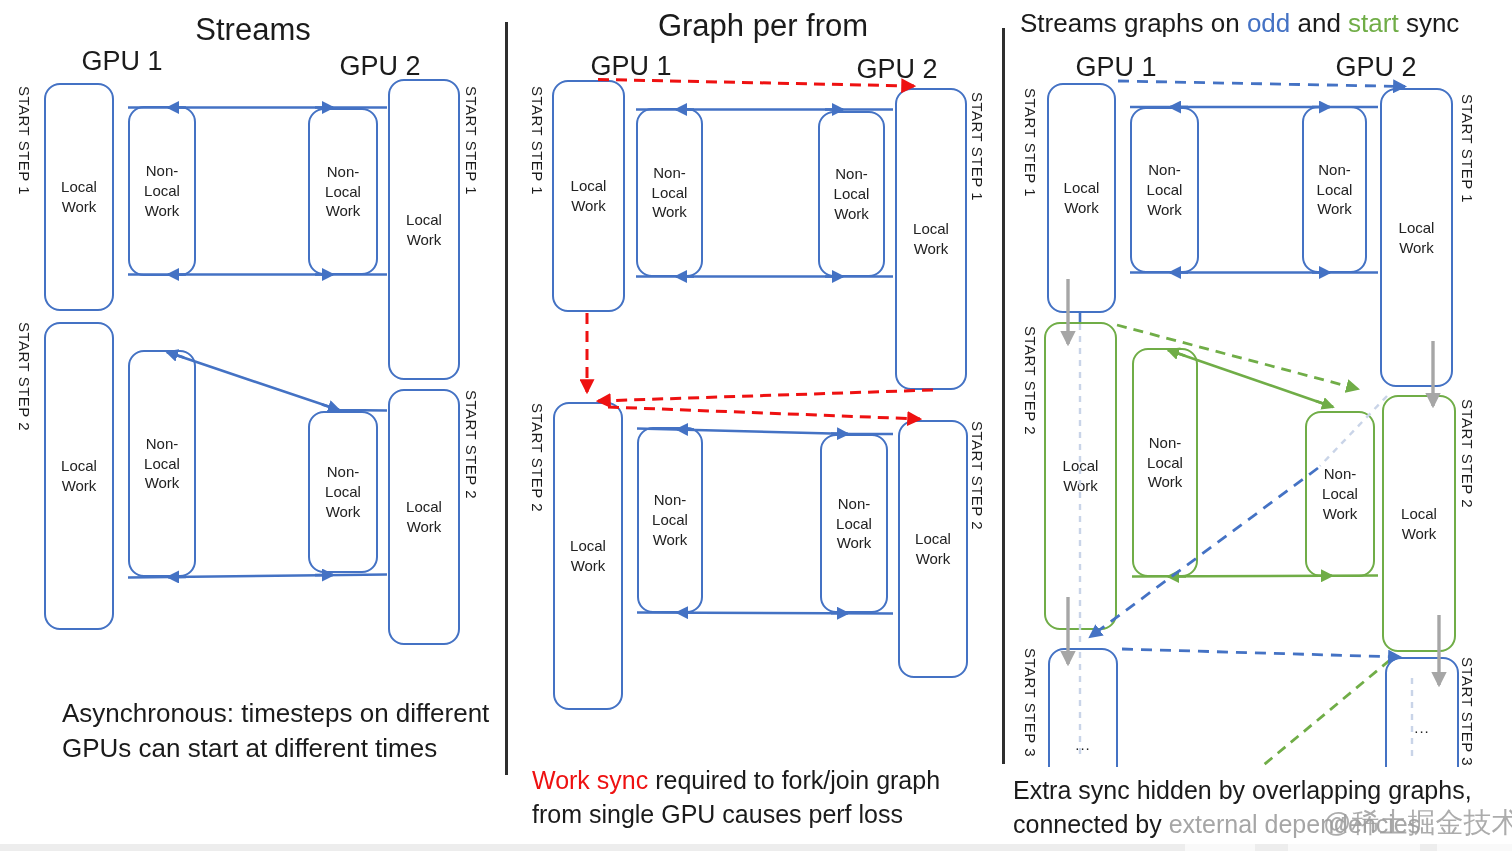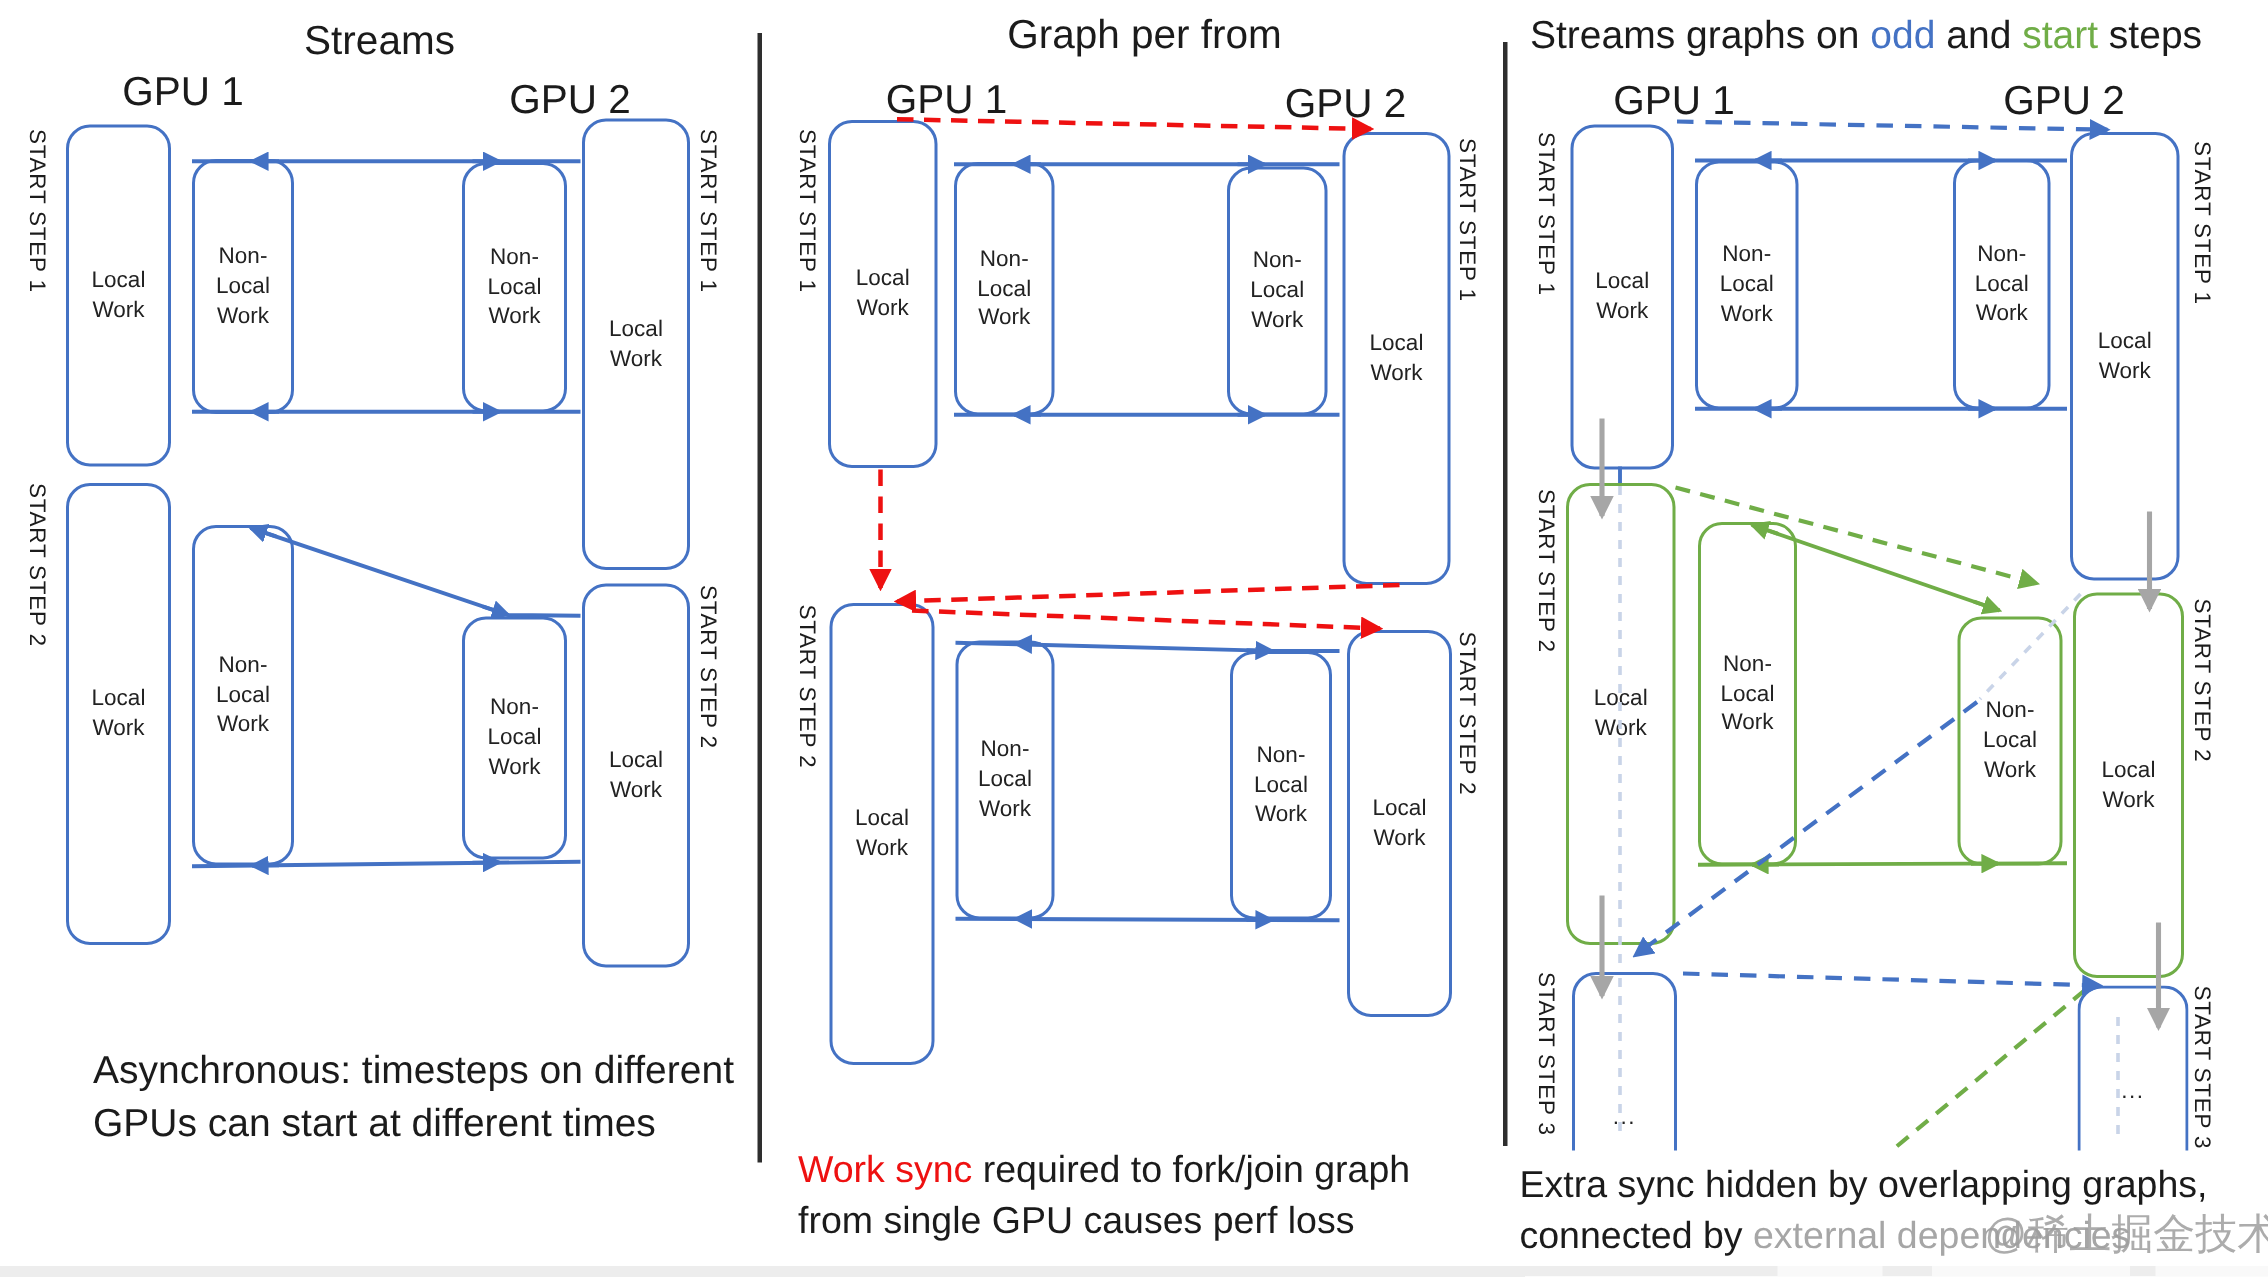--- a/index.html
+++ b/index.html
@@ -2,21 +2,21 @@
 <html><head>
 <meta charset="utf-8">
 <style>
   :root{
     --blue:#4472C4; --green:#70AD47; --red:#EE1111;
     --gray:#A6A6A6; --pale:#C9D4E8; --ink:#1B1B1B;
   }
   html,body{margin:0;padding:0;}
   body{width:1512px;height:851px;background:#FFFFFF;overflow:hidden;
        font-family:"Liberation Sans", sans-serif;color:var(--ink);position:relative;}
-  .ttl{position:absolute;font-size:27px;white-space:pre;color:var(--ink);}
+  .ttl{position:absolute;font-size:31px;white-space:pre;color:var(--ink);}
   .gpu{position:absolute;font-size:27px;width:110px;text-align:center;color:var(--ink);}
   .vlab{position:absolute;writing-mode:vertical-rl;font-size:15px;letter-spacing:.5px;color:#1c1c1c;white-space:pre;}
   .bx{position:absolute;border:2.6px solid var(--blue);border-radius:16px;box-sizing:border-box;
       display:flex;align-items:center;justify-content:center;text-align:center;
       font-size:15px;line-height:1.32;color:#222;background:transparent;}
   .bx.g{border-color:var(--green);}
   .bl{display:block;max-width:58px;}
   .clip{position:absolute;overflow:hidden;}
   .clip .bx{left:0;top:0;}
   .dots{position:absolute;left:0;right:0;text-align:center;font-size:15px;letter-spacing:1px;color:#222;}
@@ -37,21 +37,21 @@
   .sP{stroke:var(--pale);stroke-width:2.4;fill:none;stroke-dasharray:6 6;}
 </style>
 </head>
 <body>
 
 <div class="divider" style="left:505px;top:22px;height:753px;"></div>
 <div class="divider" style="left:1002px;top:28px;height:736px;"></div>
 
 <div class="ttl" style="left:130px;top:12px;width:246px;text-align:center;">Streams</div>
 <div class="ttl" style="left:613px;top:8px;width:300px;text-align:center;">Graph per from</div>
-<div class="ttl" style="left:1020px;top:8px;font-size:26px;"><span>Streams graphs on </span><span style="color:var(--blue)">odd</span><span> and </span><span style="color:var(--green)">start</span><span> steps</span></div>
+<div class="ttl" style="left:1020px;top:8px;font-size:26px;"><span>Streams graphs on </span><span style="color:var(--blue)">odd</span><span> and </span><span style="color:var(--green)">start</span><span> sync</span></div>
 
 <div class="gpu" style="left:67px;top:46px;">GPU 1</div>
 <div class="gpu" style="left:325px;top:51px;">GPU 2</div>
 <div class="gpu" style="left:576px;top:51px;">GPU 1</div>
 <div class="gpu" style="left:842px;top:54px;">GPU 2</div>
 <div class="gpu" style="left:1061px;top:52px;">GPU 1</div>
 <div class="gpu" style="left:1321px;top:52px;">GPU 2</div>
 
 <div class="vlab" style="left:16px;top:86px;">START STEP 1</div>
 <div class="vlab" style="left:16px;top:322px;">START STEP 2</div>

